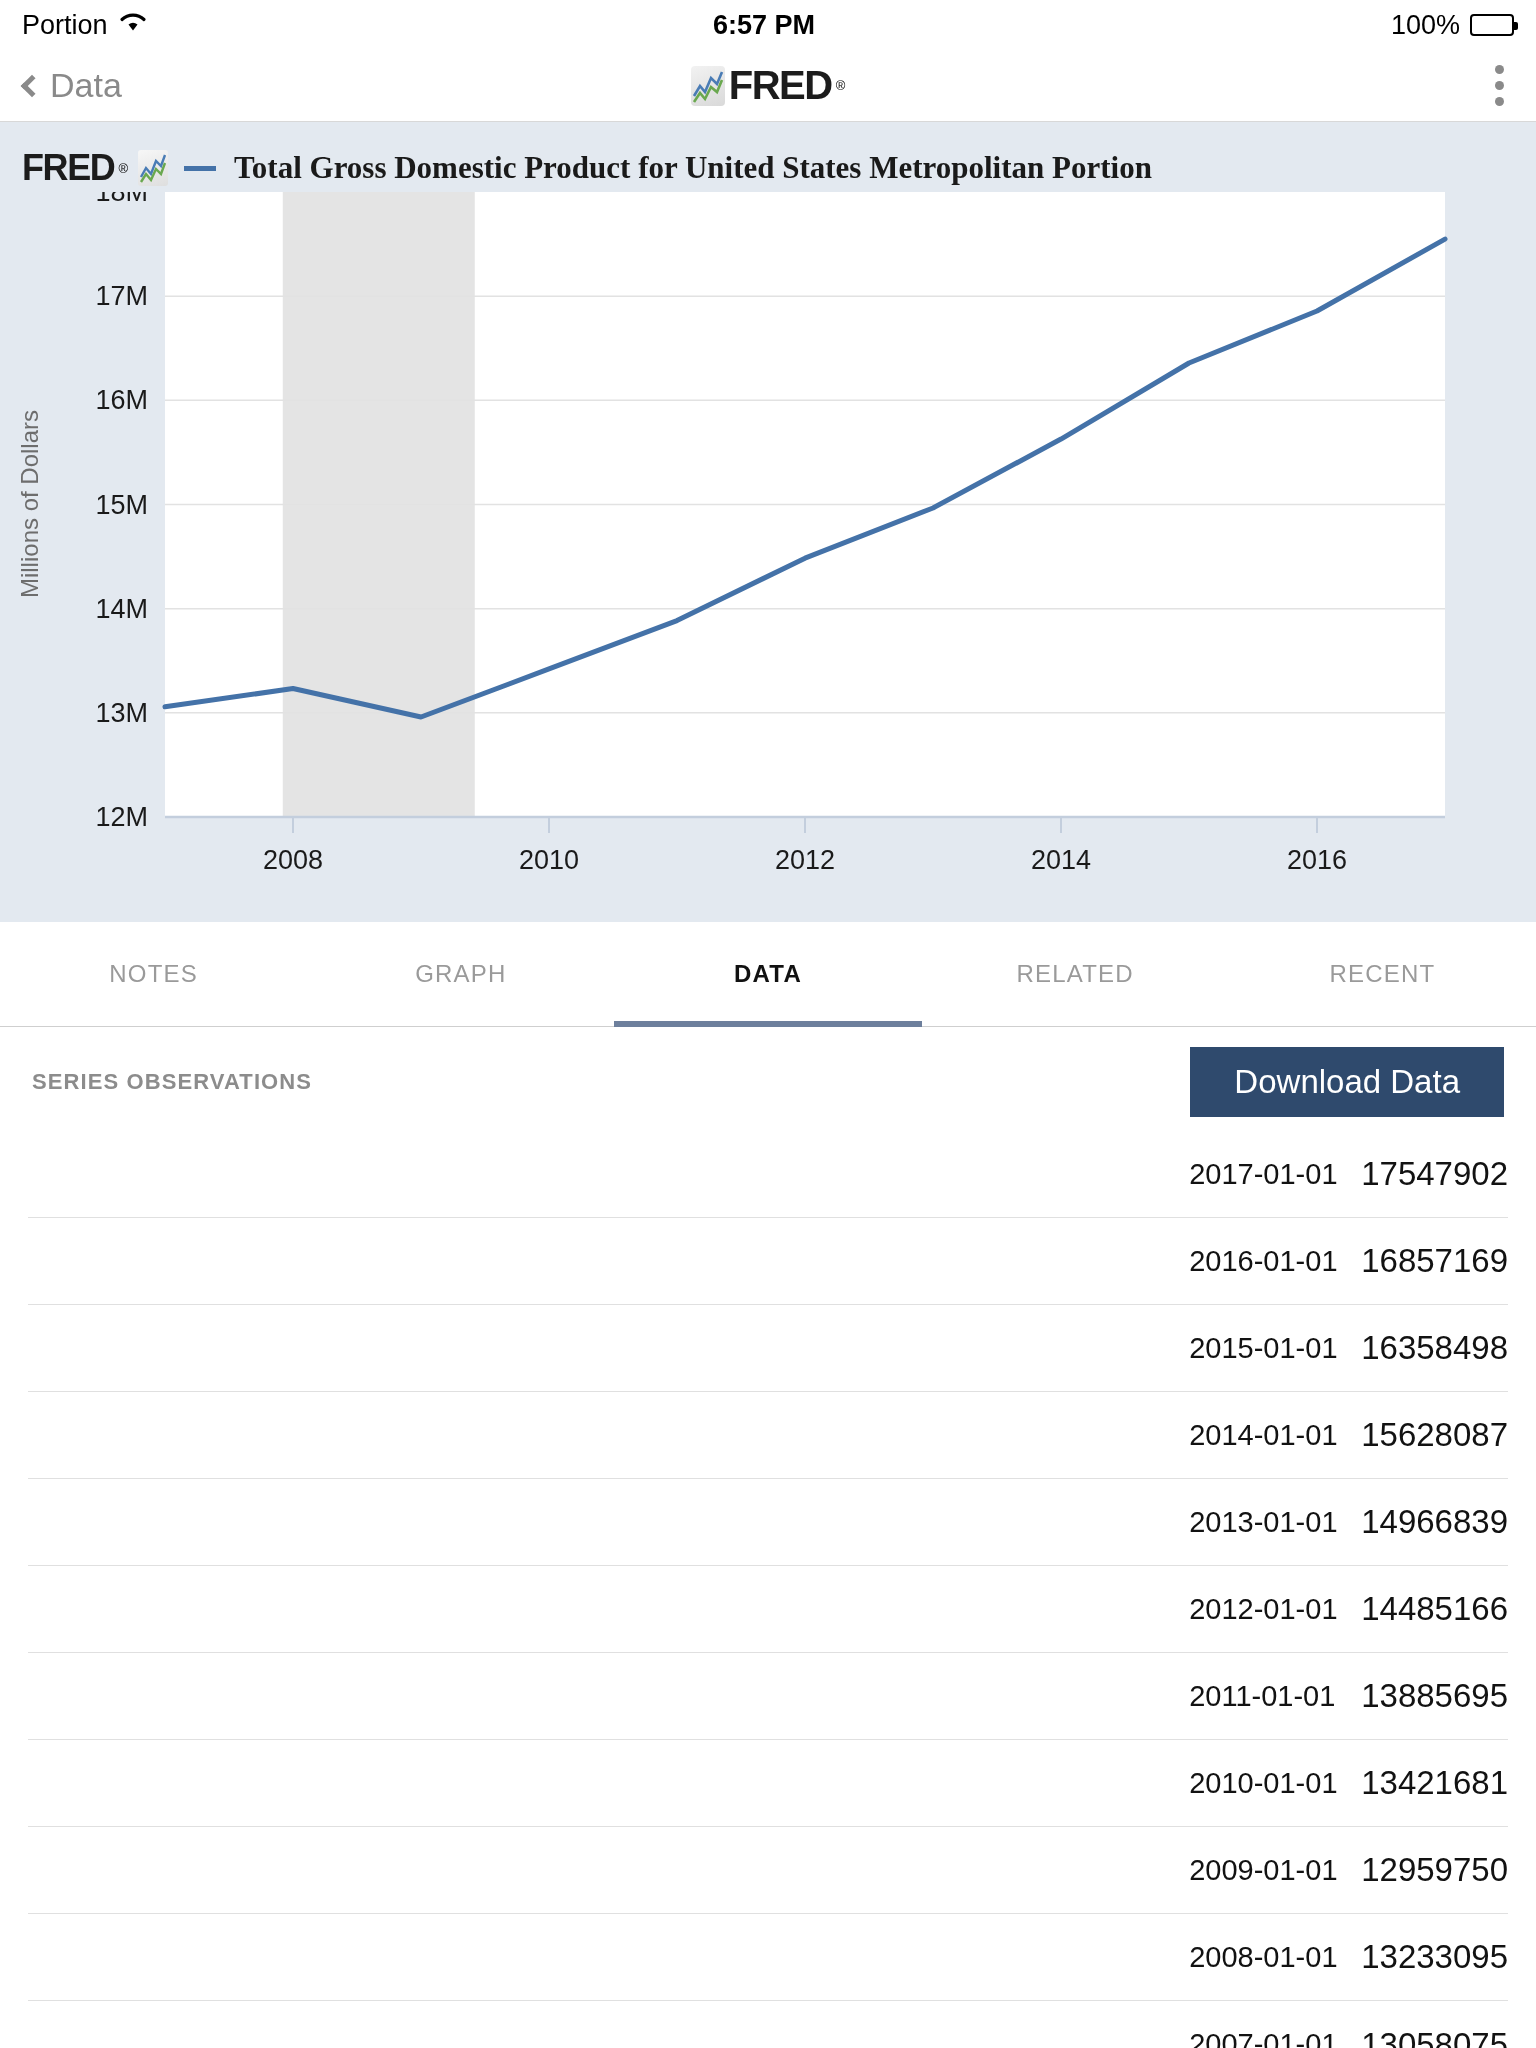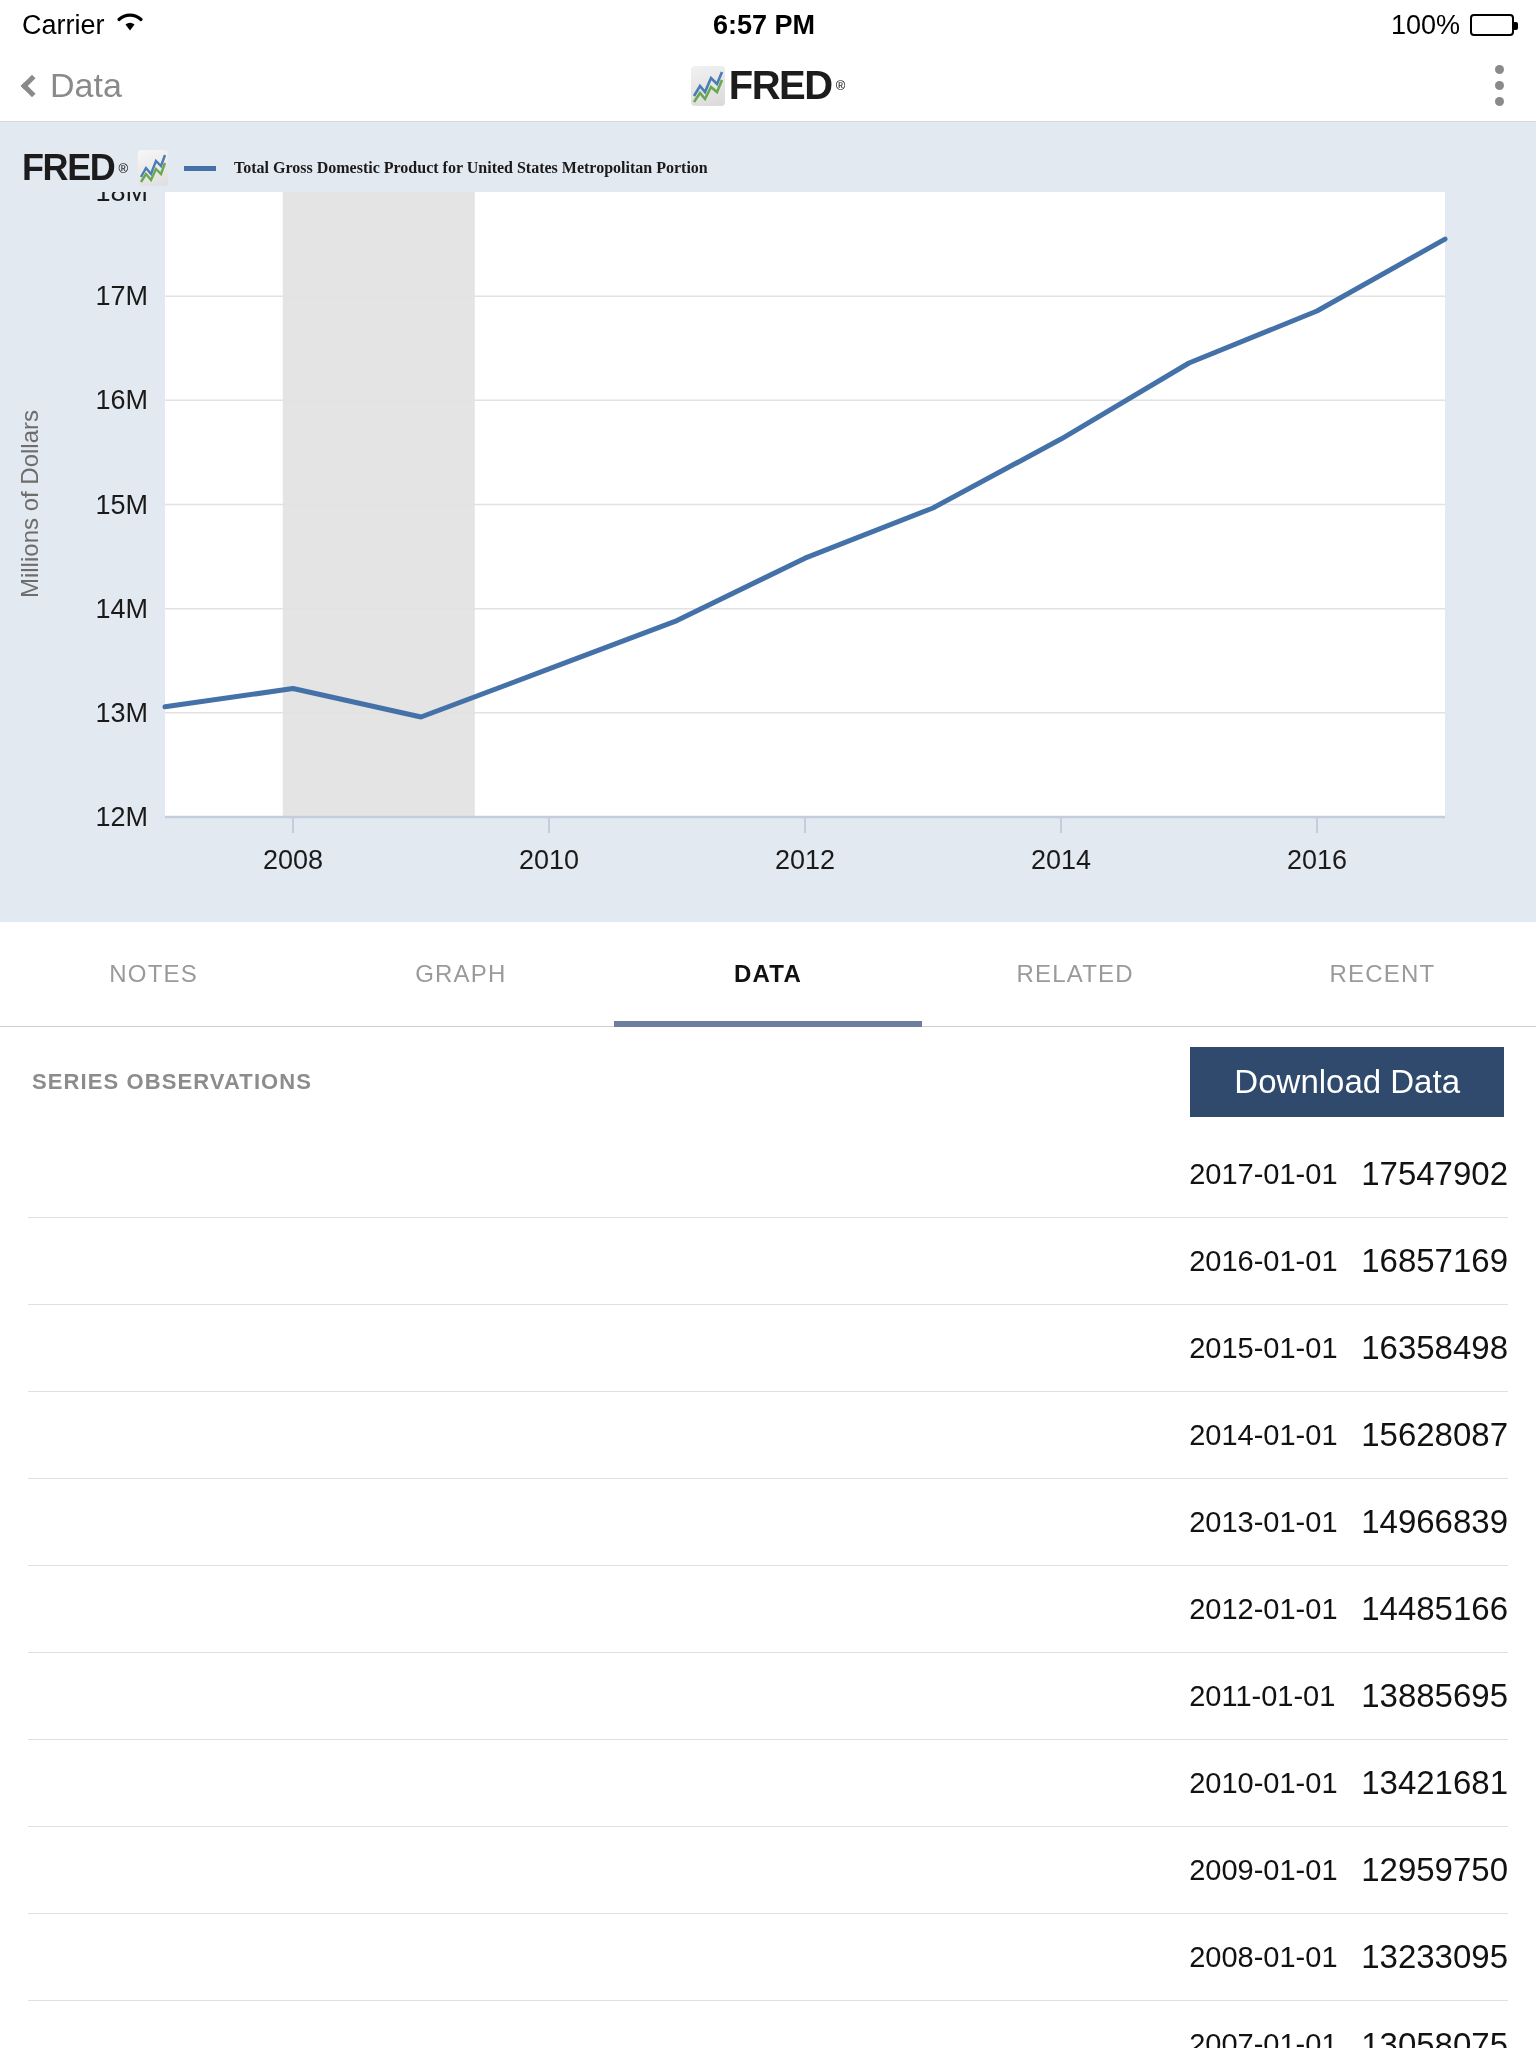--- a/index.html
+++ b/index.html
@@ -125,21 +125,21 @@
     position:relative; overflow:hidden;
   }
   .legend-dash {
     width:32px; height:5px;
     background:#4472a8;
     margin:0 8px 0 6px;
   }
   .legend-title {
     font-family:"Liberation Serif", serif;
     font-weight:bold;
-    font-size:16px;
+    font-size:31px;
     color:#1a1a1a;
   }
   .chart-area { position:relative; width:1495px; height:720px; }
   .chart-svg { display:block; }
 
   
   .tab-bar {
     display:flex;
     height:105px;
     background:#fff;
@@ -204,21 +204,21 @@
     font-size:33px; color:#121212;
     margin-left:12px;
     font-family:"Liberation Sans", sans-serif;
   }
 </style>
 </head>
 <body>
 
 <div class="status-bar">
   <div class="status-left">
-    <span>Carrier</span>
+    <span>Portion</span>
     <span class="wifi-icon">
       <svg width="30" height="24" viewBox="0 0 30 24">
         <path d="M15 20.5 L10.5 14.5 A7.5 7.5 0 0 1 19.5 14.5 Z" fill="#000"></path>
         <path d="M4 9.5 A16 16 0 0 1 26 9.5" stroke="#000" stroke-width="3.2" fill="none" stroke-linecap="round"></path>
       </svg>
     </span>
   </div>
   <div class="status-center">6:57 PM</div>
   <div class="status-right">
     <span>100%</span>

